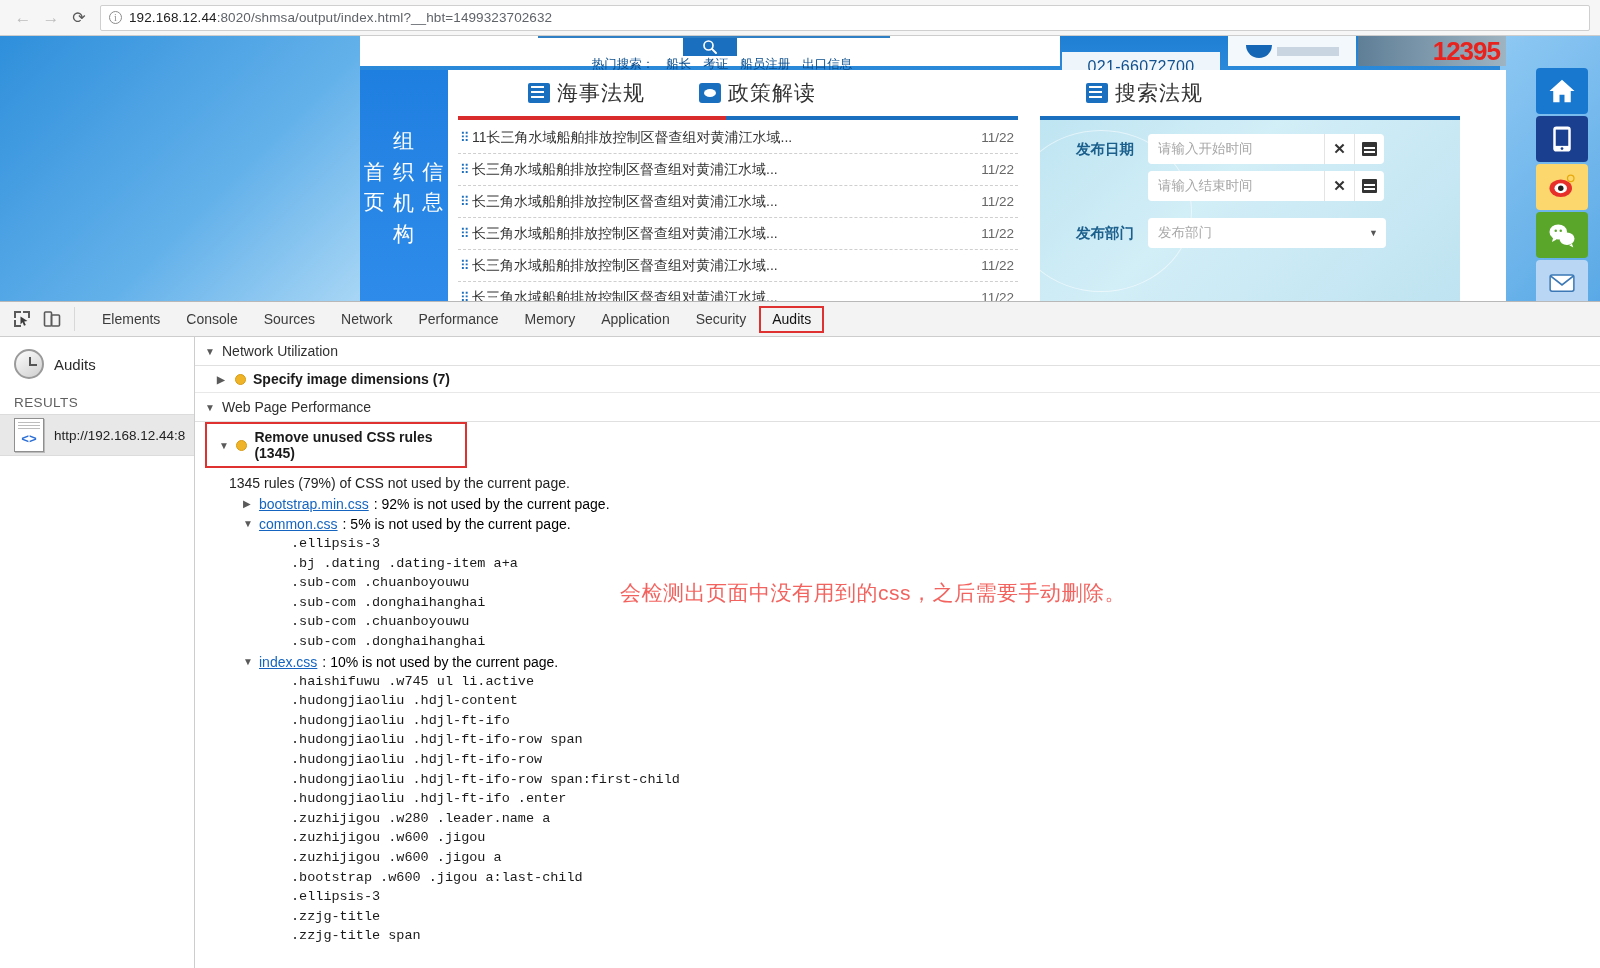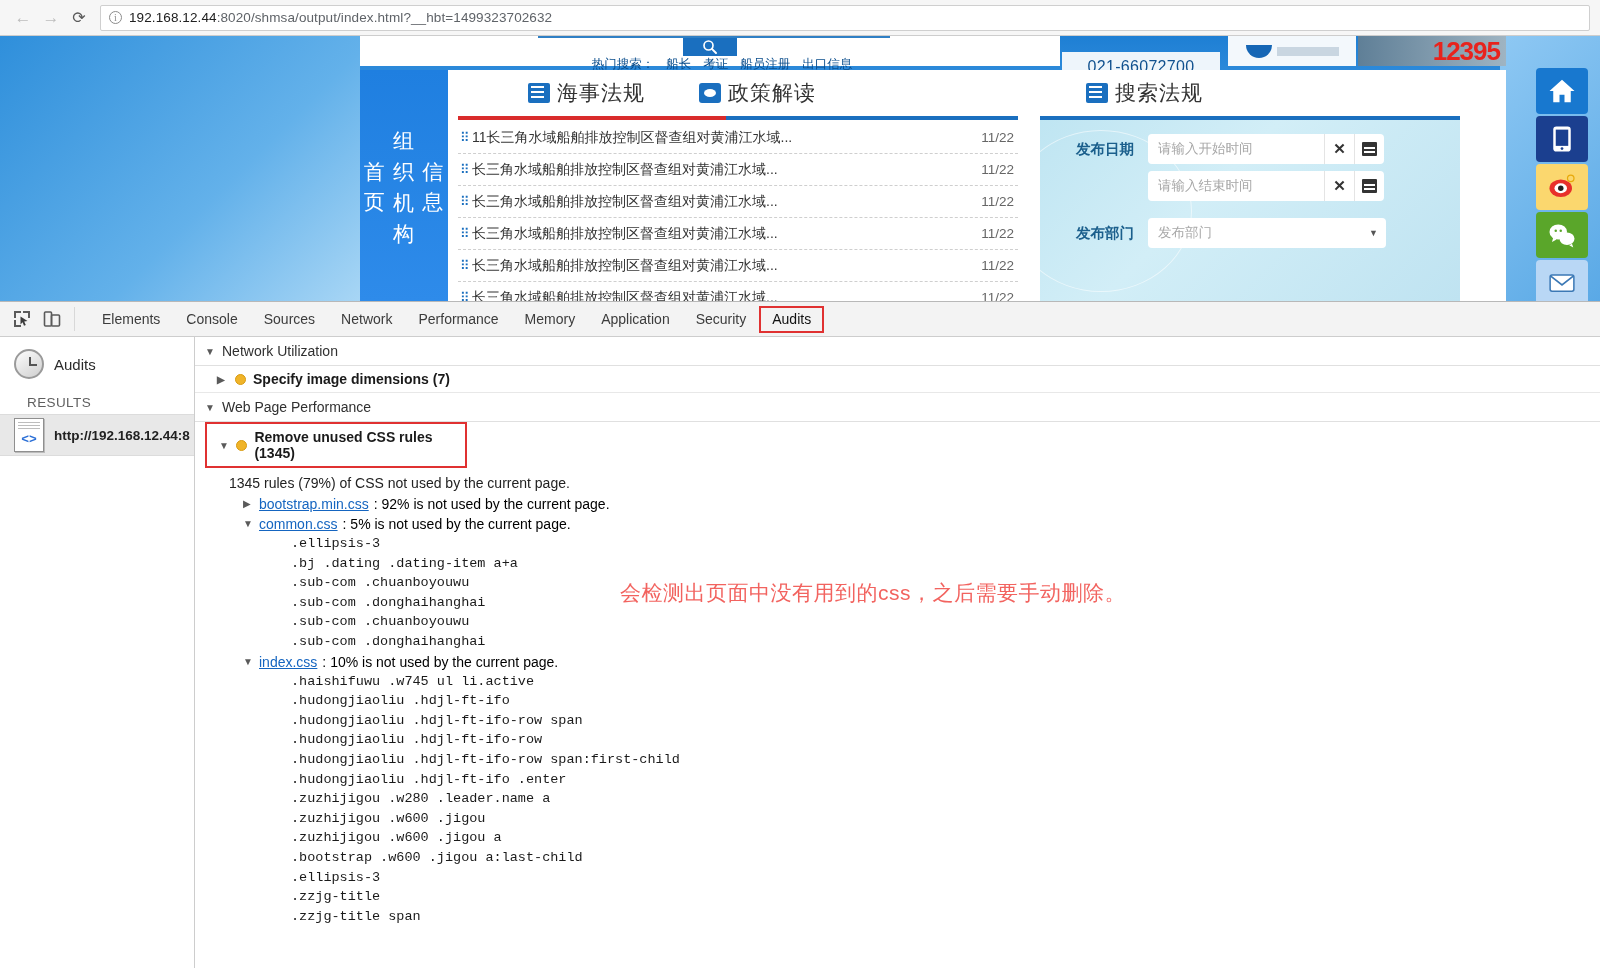--- a/index.html
+++ b/index.html
@@ -260,38 +260,38 @@
     width: 30px; height: 30px; border-radius: 50%;
     background: linear-gradient(145deg,#fdfdfd,#cfcfcf);
     border: 2px solid #9a9a9a; position: relative; flex: none;
   }
   .clock::before { content:""; position:absolute; left:13px; top:6px; width:2px; height:9px;
     background:#555; }
   .clock::after { content:""; position:absolute; left:13px; top:13px; width:8px; height:2px;
     background:#555; }
   .audits-label { font-size: 15px; color: #2b2b2b; }
   .results-label {
-    font-size: 13.5px; color: #5f5f5f; padding: 6px 0 4px 14px; letter-spacing:.4px;margin-left:13px;
+    font-size: 13.5px; color: #5f5f5f; padding: 6px 0 4px 14px; letter-spacing:.4px;
   }
   .result-row {
     display: flex; align-items: center; gap: 10px;
     background: #e8e8e8; height: 42px; padding-left: 14px;
     border-top: 1px solid #dcdcdc; border-bottom: 1px solid #dcdcdc;
   }
   .doc-ico {
     width: 30px; height: 34px; background: #fff; border: 1px solid #8f8f8f;
     position: relative; flex: none;
     box-shadow: 1px 1px 0 #bbb;
   }
   .doc-ico .lines { position:absolute; left:3px; top:3px; right:3px; height:9px;
     background: repeating-linear-gradient(#bdbdbd 0 1px, transparent 1px 3px); }
   .doc-ico .code { position:absolute; left:2px; top:13px; right:2px; bottom:4px;
     color:#2b6fd6; font-size:13px; font-weight:bold; text-align:center; line-height:16px;
     font-family:"Liberation Mono", monospace; }
-  .result-url { font-size: 13.5px; color: #222; white-space: nowrap; overflow: hidden; font-weight: bold; }
+  .result-url { font-size: 13.5px; color: #222; white-space: nowrap; overflow: hidden; }
 
   .dt-main { flex: 1; overflow: hidden; position: relative; padding-top: 0; }
   .sec-header {
     font-size: 14px; color: #303030; padding: 6px 0 6px 10px;
     border-bottom: 1px solid #e0e0e0; display:flex; align-items:center; gap:6px;
   }
   .tri { font-size: 10px; color: #5a5a5a; width: 11px; display:inline-block; }
   .rule-row {
     display: flex; align-items: center; gap: 7px;
     padding: 5px 0 5px 22px; font-size: 14px; color: #1a1a1a; font-weight: bold;
@@ -585,20 +585,21 @@
         <div class="sel-line">.sub-com .donghaihanghai</div>
         <div class="sel-line">.sub-com .chuanboyouwu</div>
         <div class="sel-line">.sub-com .donghaihanghai</div>
 
         <div class="file-line">
           <span class="tri">▼</span>
           <span class="file-link">index.css</span>
           <span>: 10% is not used by the current page.</span>
         </div>
         <div class="sel-line">.haishifuwu .w745 ul li.active</div>
+        <div class="sel-line">.hudongjiaoliu .hdjl-content</div>
         <div class="sel-line">.hudongjiaoliu .hdjl-ft-ifo</div>
         <div class="sel-line">.hudongjiaoliu .hdjl-ft-ifo-row span</div>
         <div class="sel-line">.hudongjiaoliu .hdjl-ft-ifo-row</div>
         <div class="sel-line">.hudongjiaoliu .hdjl-ft-ifo-row span:first-child</div>
         <div class="sel-line">.hudongjiaoliu .hdjl-ft-ifo .enter</div>
         <div class="sel-line">.zuzhijigou .w280 .leader.name a</div>
         <div class="sel-line">.zuzhijigou .w600 .jigou</div>
         <div class="sel-line">.zuzhijigou .w600 .jigou a</div>
         <div class="sel-line">.bootstrap .w600 .jigou a:last-child</div>
         <div class="sel-line">.ellipsis-3</div>

